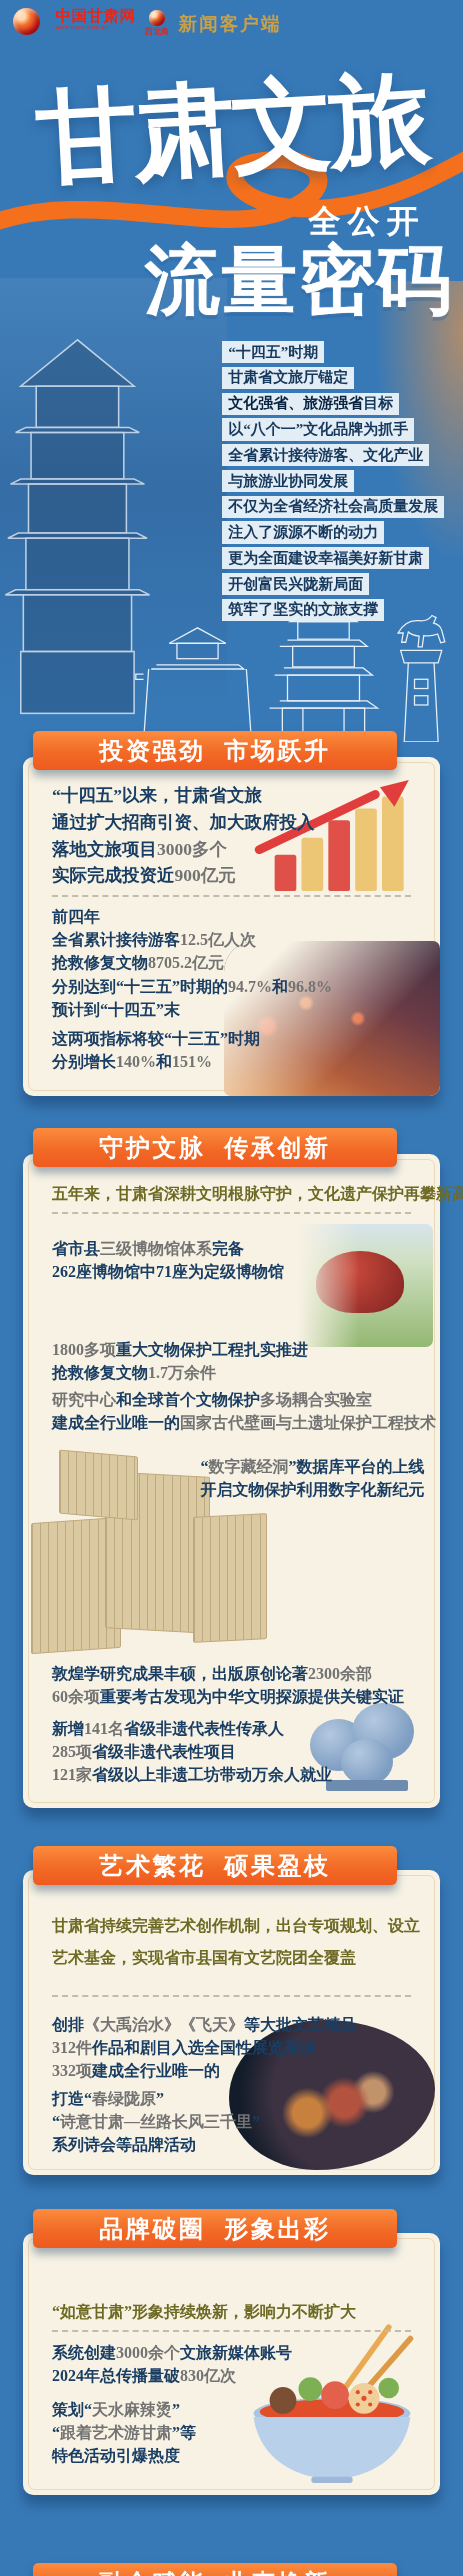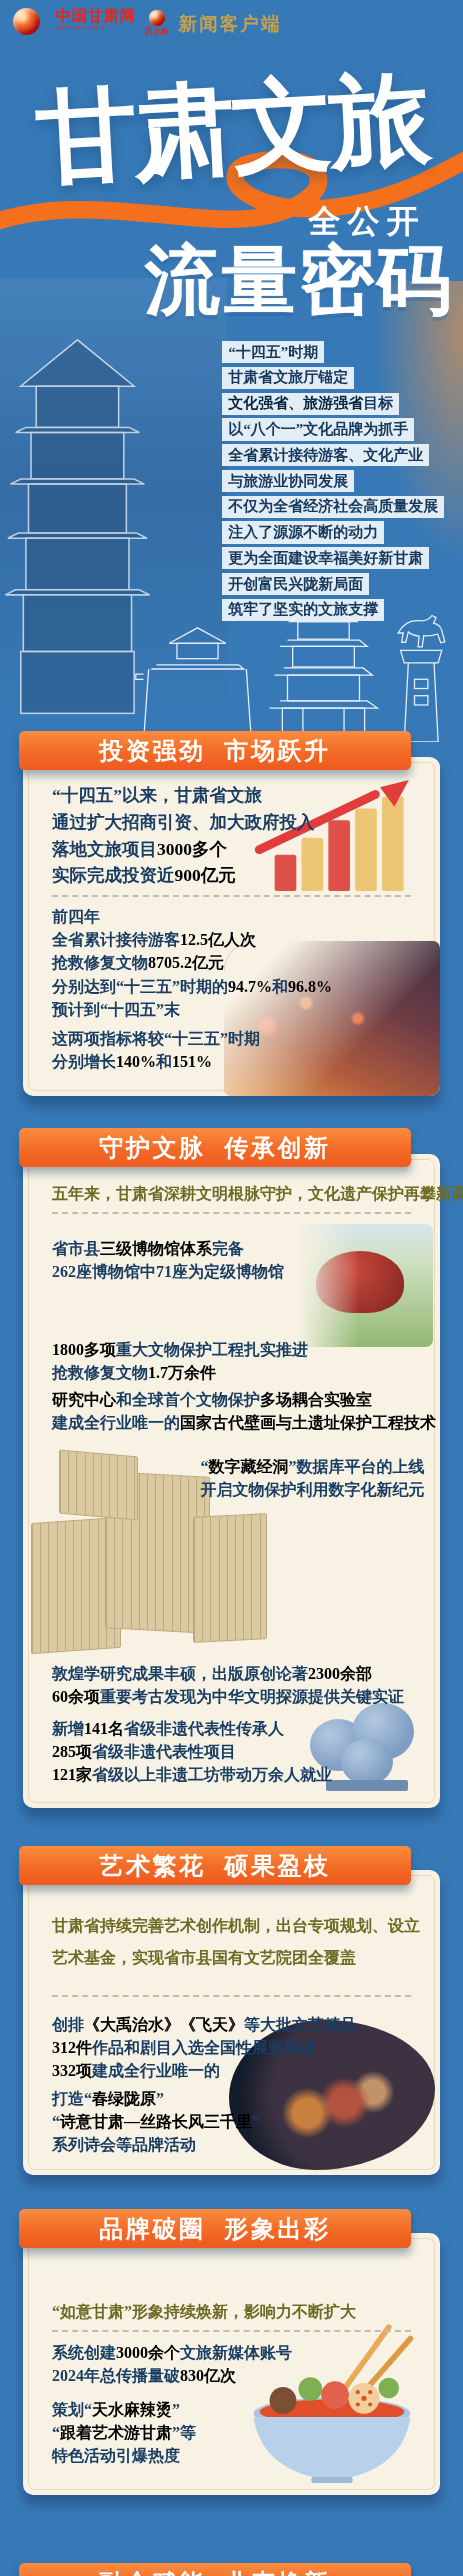--- a/index.html
+++ b/index.html
@@ -36,34 +36,34 @@
   #photo-left{top:278px;left:0;width:227px;height:474px;z-index:0;
     background:linear-gradient(180deg, rgba(140,170,205,.15) 0%, rgba(50,95,145,.45) 45%, rgba(55,121,183,0) 95%)}
   #photo-right{top:281px;right:0;width:88px;height:278px;z-index:0;
     background:radial-gradient(ellipse at 100% 18%, rgba(238,150,70,.65) 0%, rgba(238,150,70,.25) 45%, rgba(55,121,183,0) 72%)}
   #hero-lines{top:341px;right:19.6px;z-index:3;display:flex;flex-direction:column;align-items:flex-start}
   .hline{background:rgba(235,243,249,.95);color:#16385c;font-weight:700;
     font-size:15px;line-height:1;padding:3.6px 6.2px;margin-bottom:3.6px;white-space:nowrap}
   #landmarks{top:597px;left:120px;width:335px;height:145px;z-index:1;opacity:.92}
 
   
-  .banner{left:19px;width:392px;height:39px;z-index:4;
+  .banner{left:33px;width:364px;height:39px;z-index:4;
     background:linear-gradient(180deg,#fb8c3e 0%,#f26a26 55%,#ee5a1f 100%);
     border-radius:5.2px;display:flex;align-items:center;justify-content:center;
     color:#fff;font-family:"Liberation Sans",sans-serif;font-weight:900;
     font-size:24px;letter-spacing:2.6px;word-spacing:9.3px;
     box-shadow:0 5.2px 8.2px rgba(18,52,92,.38)}
   .card{left:23px;width:417px;z-index:2;background:#f7f2e4;border-radius:10.3px;
     box-shadow:0 9.3px 11.3px rgba(19,56,96,.45)}
   .card::after{content:"";position:absolute;inset:4.6px;border:0.5px solid rgba(222,196,150,.55);
     border-radius:6.7px;pointer-events:none}
   .ln{line-height:1;white-space:nowrap;color:#1a3e63;font-weight:700;position:relative;z-index:3}
   .lg .ln{font-size:17.5px;margin-bottom:9.3px}
   .md .ln{font-size:16px;margin-bottom:7.2px}
-  .seg-o{color:#000000}
+  .seg-o{color:#737373}
   .seg-b{color:#07233f;font-weight:900}
   .olive{color:#6e6a24;font-weight:700;font-size:16px;line-height:1.35;white-space:nowrap;z-index:3}
   .divider{position:absolute;left:29px;right:29px;border-top:2.1px dashed #c2bcab;height:0;z-index:2}
   .rt{text-align:right}
   .gap26{margin-top:13.4px!important}
   .gap22{margin-top:11.3px!important}
   .gap34{margin-top:17.5px!important}
 
   
   .ph{position:absolute;z-index:1;border-radius:7.2px;overflow:hidden}

